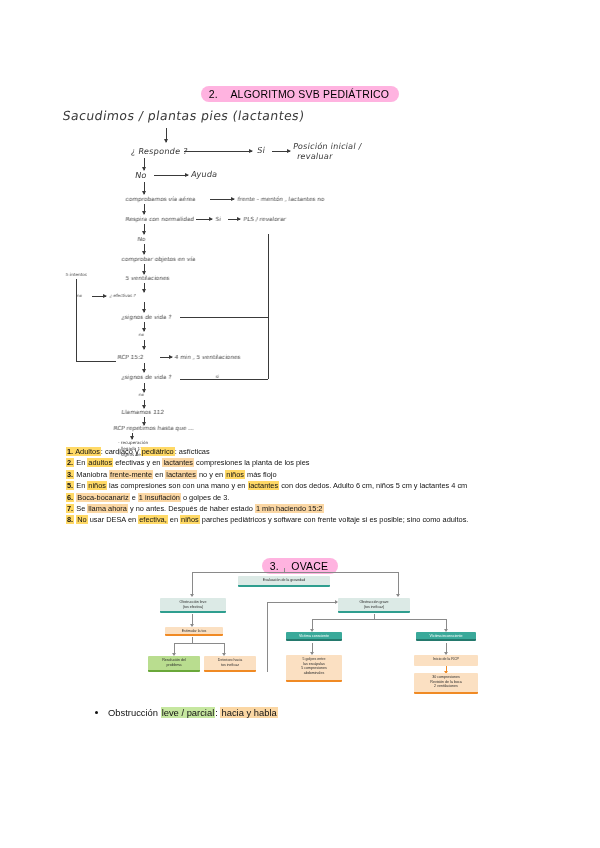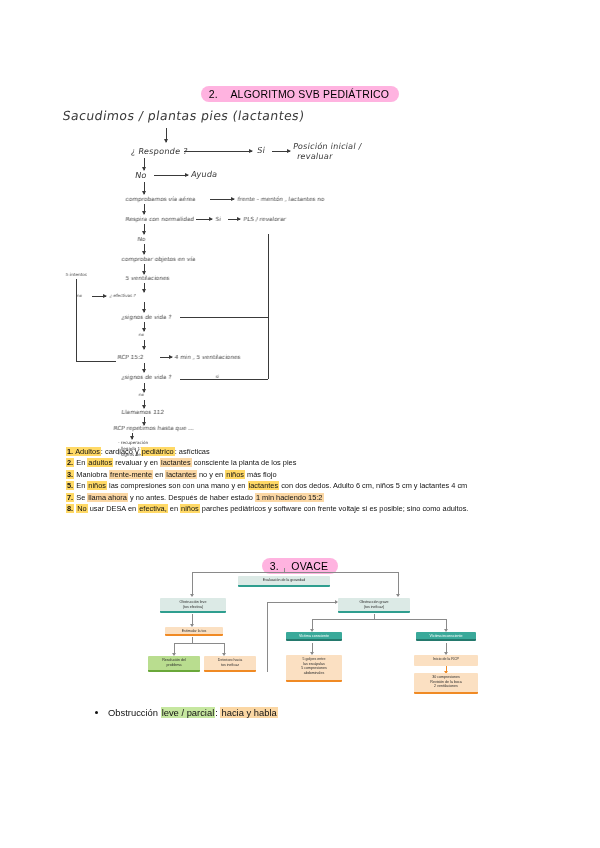--- a/index.html
+++ b/index.html
@@ -282,23 +282,24 @@
     <div class="hw hw-sm hw-blur skew6" style="left:54px; top:321px;">RCP repetimos hasta que ...</div>
     <div class="arrow-v" style="left:72px; top:329px; height:6px;"></div>
 
     <div class="hw hw-xs hw-blur2" style="left:58px; top:336px;">- recuperación</div>
     <div class="hw hw-xs hw-blur2" style="left:58px; top:342px;">- llegada 112</div>
     <div class="hw hw-xs hw-blur2" style="left:58px; top:348px;">- signos de vida</div>
   </div>
 
   <div id="notes-list">
       <div class="note-line"><span class="n-idx">1.</span><span class="hl-y">Adultos</span><span>: cardiaco y </span><span class="hl-y">pediátrico</span><span>: asfícticas</span></div>
-      <div class="note-line"><span class="n-idx">2.</span><span> En </span><span class="hl-y">adultos</span><span> revaluar y en </span><span class="hl-o">lactantes</span><span> consciente la planta de los pies</span></div>
+      <div class="note-line"><span class="n-idx">2.</span><span> En </span><span class="hl-y">adultos</span><span> efectivas y en </span><span class="hl-o">lactantes</span><span> compresiones la planta de los pies</span></div>
       <div class="note-line"><span class="n-idx">3.</span><span> Maniobra </span><span class="hl-o">frente-mente</span><span> en </span><span class="hl-o">lactantes</span><span> no y en </span><span class="hl-y">niños</span><span> más flojo</span></div>
       <div class="note-line"><span class="n-idx">5.</span><span> En </span><span class="hl-y">niños</span><span> las compresiones son con una mano y en </span><span class="hl-y">lactantes</span><span> con dos dedos. Adulto 6 cm, niños 5 cm y lactantes 4 cm</span></div>
+      <div class="note-line"><span class="n-idx">6.</span><span> </span><span class="hl-o">Boca-bocanariz</span><span> e </span><span class="hl-o">1 insuflación</span><span> o golpes de 3.</span></div>
       <div class="note-line"><span class="n-idx">7.</span><span> Se </span><span class="hl-o">llama ahora</span><span> y no antes. Después de haber estado </span><span class="hl-o">1 min haciendo 15:2</span></div>
       <div class="note-line"><span class="n-idx">8.</span><span> </span><span class="hl-y">No</span><span> usar DESA en </span><span class="hl-y">efectiva,</span><span> en </span><span class="hl-y">niños</span><span> parches pediátricos y software con frente voltaje si es posible; sino como adultos.</span></div>
     </div>
 
   <div id="heading-ovace" class="section-heading">
     <span class="pill"><span class="num">3.</span>&nbsp;&nbsp;&nbsp;&nbsp;<span>OVACE</span></span>
   </div>
 
   <div id="ovace-diagram">
 

